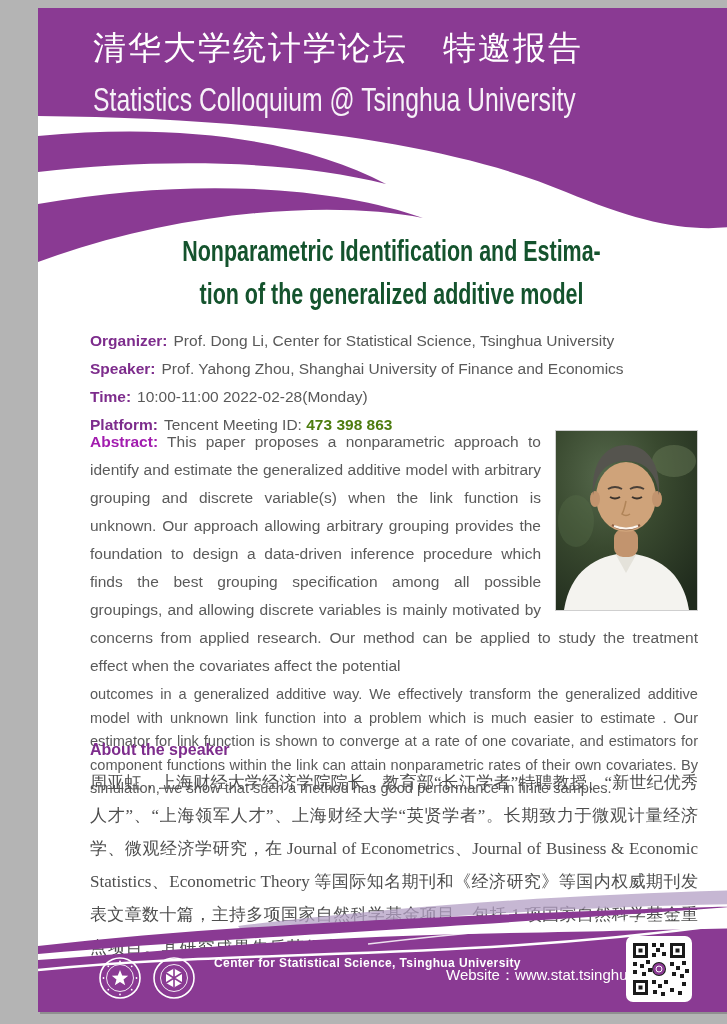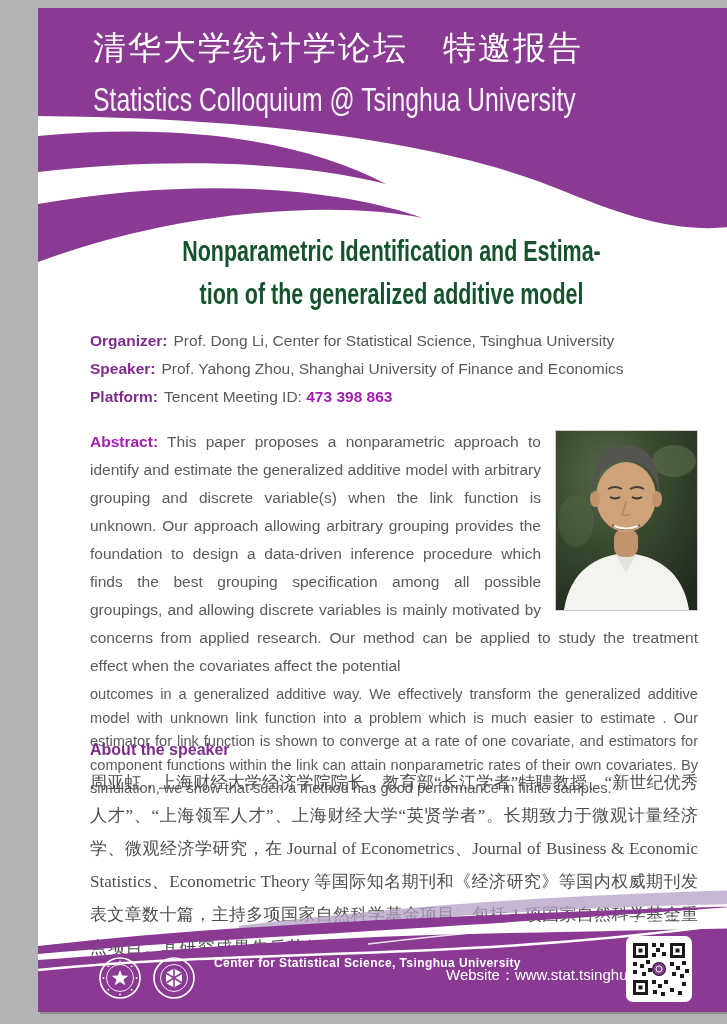--- a/index.html
+++ b/index.html
@@ -36,21 +36,21 @@
     text-align:center; color:#14532d; font-weight:bold;
   }
   .talk-title .line {
     font-size:29px; line-height:43px; white-space:nowrap;
     transform:scaleX(0.74); transform-origin:center;
   }
   
   .info { position:absolute; top:319px; left:52px; width:608px; }
   .info-row { font-size:15.5px; line-height:28px; color:#595959; }
   .info-row .lbl { color:#7d2c8c; font-weight:bold; margin-right:6px; }
-  .info-row .strong { font-weight:bold; color:#a21caf; }
+  .info-row .strong { font-weight:bold; color:#4d7c0f; }
   
   .abstract { position:absolute; top:420px; left:52px; width:608px; }
   .photo-frame {
     float:right; width:143px; height:181px;
     margin:2px 0 10px 14px;
     border:1px solid #cfcfcf; background:#2e3b2b;
   }
   .abs-p1 { font-size:15.5px; line-height:28px; text-align:justify; color:#5a5a5a; }
   .abs-label { color:#a21caf; font-weight:bold; }
   .abs-p2 { font-size:14.6px; line-height:23.5px; text-align:justify; color:#5a5a5a; margin-top:3px; }
@@ -95,20 +95,23 @@
     <div class="line">Nonparametric Identification and Estima-</div>
     <div class="line">tion of the generalized additive model</div>
   </div>
 
   <div class="info">
     <div class="info-row">
       <span class="lbl">Organizer:</span><span>Prof. Dong Li, Center for Statistical Science, Tsinghua University</span>
     </div>
     <div class="info-row">
       <span class="lbl">Speaker:</span><span>Prof. Yahong Zhou, Shanghai University of Finance and Economics</span>
+    </div>
+    <div class="info-row">
+      <span class="lbl">Time:</span><span>10:00-11:00 2022-02-28(Monday)</span>
     </div>
     <div class="info-row">
       <span class="lbl">Platform:</span><span>Tencent Meeting ID: </span><span class="strong">473 398 863</span>
     </div>
   </div>
 
   <div class="abstract">
     <div class="photo-frame">
       <svg viewBox="0 0 141 179" width="141" height="179" aria-hidden="true">
         <defs>

